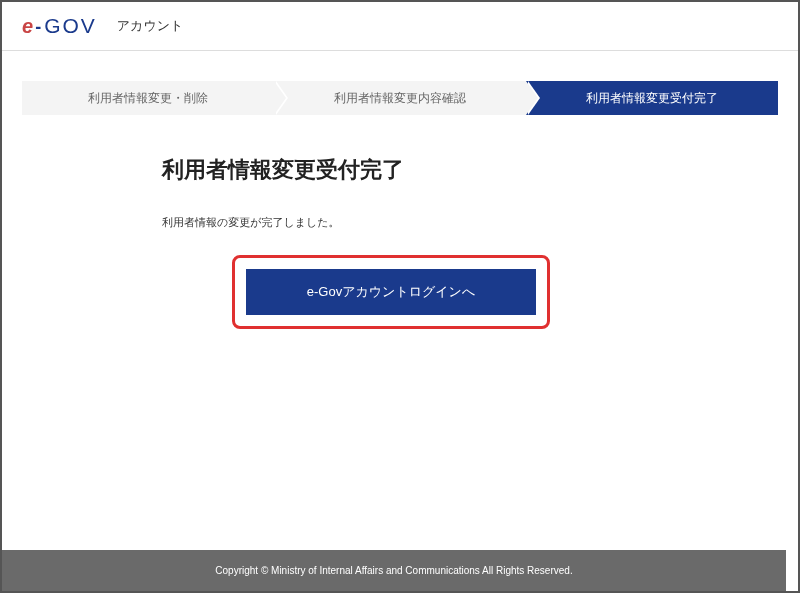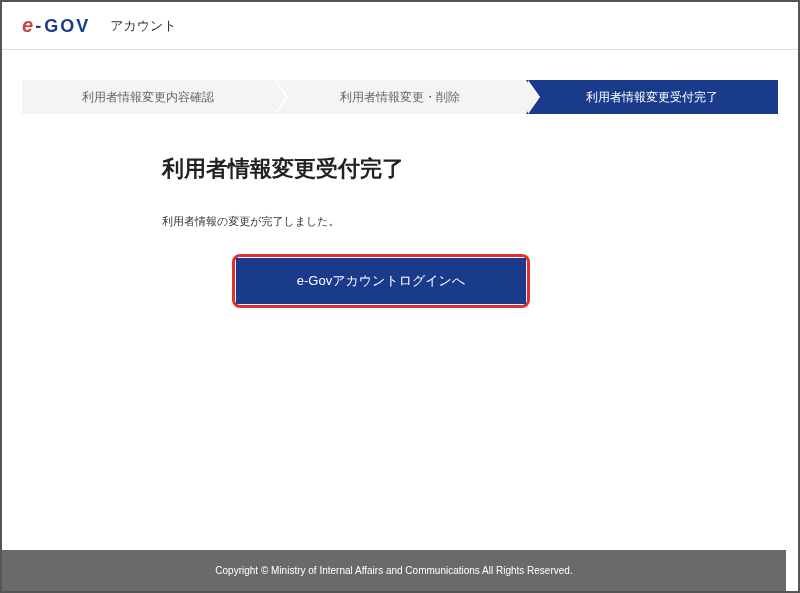--- a/index.html
+++ b/index.html
@@ -35,22 +35,22 @@
       font-style: italic;
     }
     .logo-dash {
       color: #1a3a8c;
       font-size: 18px;
       font-weight: bold;
       letter-spacing: 1px;
     }
     .logo-gov {
       color: #1a3a8c;
-      font-size: 18px;
-      font-weight: bold;
+      font-size: 21px;
+      font-weight: normal;
       letter-spacing: 2px;
     }
     .logo-sub {
       color: #333;
       font-size: 13px;
       margin-left: 12px;
     }
     .content {
       padding: 30px 20px 0;
     }
@@ -111,21 +111,21 @@
       margin-bottom: 30px;
     }
     .message {
       font-size: 11px;
       color: #333;
       margin-bottom: 25px;
     }
     .button-highlight {
       border: 3px solid #e03030;
       border-radius: 8px;
-      padding: 1px;
+      padding: 11px;
       display: inline-block;
       margin-left: 70px;
     }
     .login-button {
       background: #1a3a8c;
       color: #fff;
       border: none;
       padding: 14px 0;
       font-size: 13px;
       cursor: pointer;
@@ -152,24 +152,24 @@
     <span class="logo-e">e</span>
     <span class="logo-dash">-</span>
     <span class="logo-gov">GOV</span>
   </div>
   <span class="logo-sub">アカウント</span>
 </div>
 
 <div class="content">
   <div class="steps">
     <div class="step">
-      <span>利用者情報変更内容確認</span>
+      <span>利用者情報変更・削除</span>
     </div>
     <div class="step">
-      <span>利用者情報変更・削除</span>
+      <span>利用者情報変更内容確認</span>
     </div>
     <div class="step active">
       <span>利用者情報変更受付完了</span>
     </div>
   </div>
 
   <div class="main-area">
     <h1 class="page-title">利用者情報変更受付完了</h1>
     <p class="message">利用者情報の変更が完了しました。</p>
     <div class="button-highlight">

